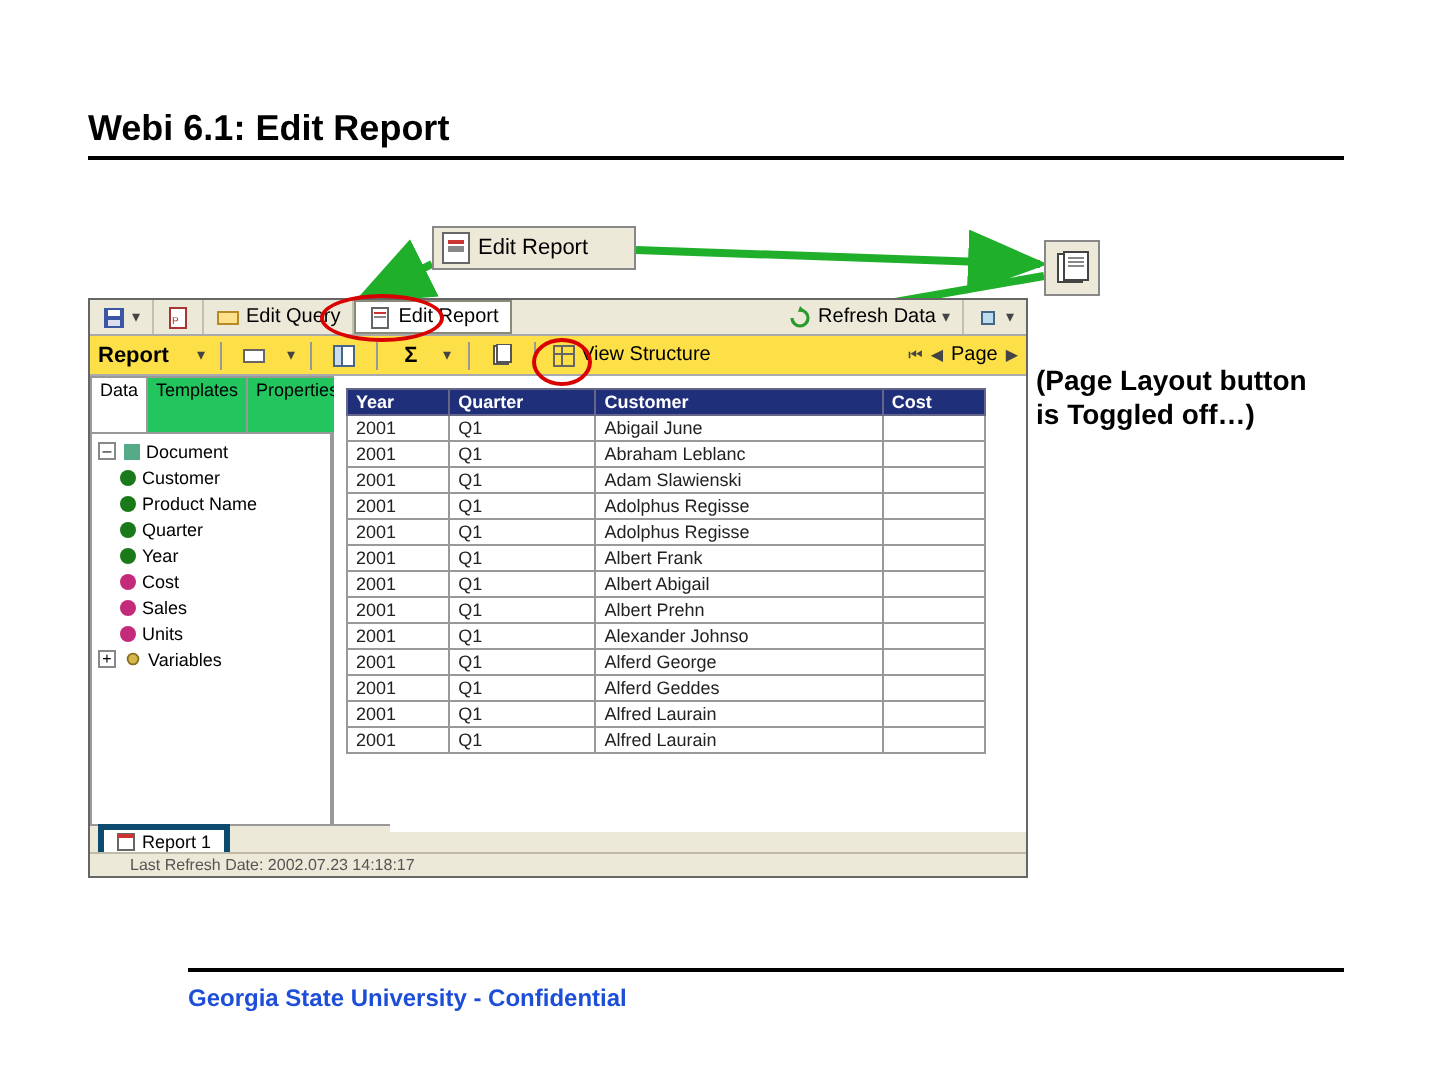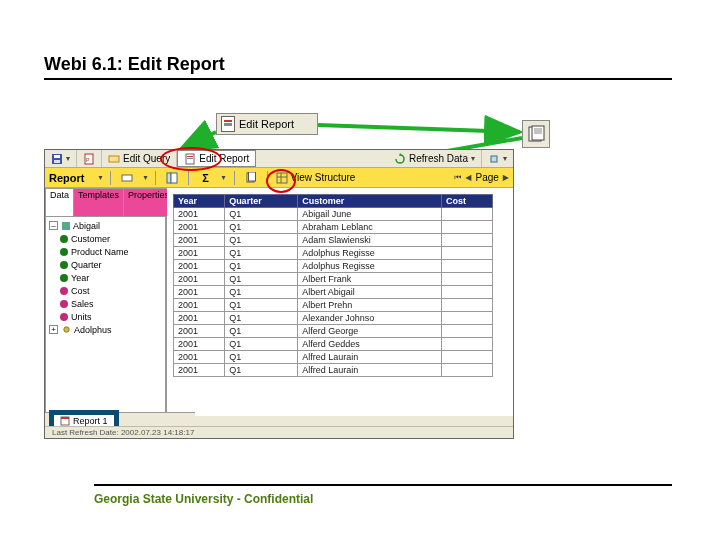--- a/index.html
+++ b/index.html
@@ -3,21 +3,21 @@
 <meta charset="utf-8">
 <style>
   * { box-sizing: border-box; }
   html, body { margin:0; padding:0; width:720px; height:540px; background:#fff; font-family: Arial, Helvetica, sans-serif; }
   .stage { position:relative; width:720px; height:540px; overflow:hidden; }
 
   .slide-title { position:absolute; left:44px; top:54px; font-size:18px; font-weight:bold; color:#000; }
   .hr-top { position:absolute; left:44px; top:78px; width:628px; height:2px; background:#000; }
   .hr-bot { position:absolute; left:94px; top:484px; width:578px; height:2px; background:#000; }
 
-  .footer-left { position:absolute; left:94px; top:492px; font-size:12px; font-weight:bold; color:#4d7c0f; }
+  .footer-left { position:absolute; left:94px; top:492px; font-size:12px; font-weight:bold; color:#1d4ed8; }
   .footer-right { position:absolute; left:526px; top:495px; font-size:9px; color:#000; }
 
   
   .editreport-float { position:absolute; left:216px; top:113px; width:102px; height:22px; border:1px solid #888; background:#ece9d8; display:flex; align-items:center; padding:2px 4px; font-size:11px; gap:4px; }
   .editreport-float .doc-icon { width:14px; height:16px; background:#fff; border:1px solid #666; position:relative; }
   .editreport-float .doc-icon::before { content:""; position:absolute; left:2px; top:3px; width:8px; height:2px; background:#c33; }
   .editreport-float .doc-icon::after { content:""; position:absolute; left:2px; top:6px; width:8px; height:6px; background:linear-gradient(#888 0 50%, #fff 50%); }
 
   
   .pagelayout-float { position:absolute; left:522px; top:120px; width:28px; height:28px; border:1px solid #888; background:#ece9d8; display:flex; align-items:center; justify-content:center; }
@@ -41,39 +41,39 @@
   .toolbar .reportlbl { font-weight:bold; font-size:11px; margin-right:6px; }
   .toolbar .sep { width:1px; height:14px; background:#999; }
   .toolbar .tbtn { width:16px; height:16px; display:flex; align-items:center; justify-content:center; }
   .toolbar .tbtn svg, .toolbar .tbtn span.chev { width:12px; height:12px; }
   .toolbar .vstruct { display:flex; align-items:center; gap:3px; font-size:10px; }
   .toolbar .pagectl { margin-left:auto; display:flex; align-items:center; gap:4px; font-size:10px; }
 
   .app .body { position:absolute; left:0; top:38px; right:0; bottom:22px; display:flex; }
   .sidebar { width:122px; background:#ece9d8; border-right:1px solid #999; display:flex; flex-direction:column; }
   .sidebar .tabs { height:28px; display:flex; font-size:9px; }
-  .sidebar .tabs .stab { padding:1px 4px; border:1px solid #999; border-bottom:none; background:#ec4899; margin-right:-1px; }
+  .sidebar .tabs .stab { padding:1px 4px; border:1px solid #999; border-bottom:none; background:#22c55e; margin-right:-1px; }
   .sidebar .tabs .stab.active { background:#fff; }
   .sidebar .tree { flex:1; background:#fff; border:1px solid #999; margin:0; overflow:hidden; padding:2px 0 0 2px; }
   .tree-row { display:flex; align-items:center; gap:3px; height:13px; font-size:9px; white-space:nowrap; }
   .tree-row .exp { width:9px; height:9px; border:1px solid #888; font-size:8px; line-height:7px; text-align:center; background:#fff; margin-left:1px; }
   .tree-row .dot { width:8px; height:8px; border-radius:50%; margin-left:12px; }
   .tree-row .cube { width:8px; height:8px; background:#5a8; margin-left:1px; }
   .tree-row .gear { width:9px; height:9px; margin-left:1px; }
 
   .content { flex:1; background:#fff; position:relative; overflow:auto; }
   .grid { position:absolute; left:6px; top:6px; border-collapse:collapse; font-size:9px; width:320px; }
   .grid th { background:#1f2f7a; color:#fff; font-weight:bold; text-align:left; padding:1px 4px; border:1px solid #668; height:13px; }
   .grid td { border:1px solid #999; padding:1px 4px; height:12px; background:#fff; color:#222; }
 
   .app .tabsbar { position:absolute; left:0; bottom:10px; height:16px; width:150px; background:#ece9d8; border-top:1px solid #999; display:flex; align-items:center; }
-  .tabsbar .wstab { display:flex; align-items:flex-start; gap:3px; background:#fff; border:5px solid #0c4a6e; padding:1px 6px; font-size:9px; margin-left:4px; }
+  .tabsbar .wstab { display:flex; align-items:flex-start; gap:3px; background:#fff; border:3px solid #0c4a6e; padding:1px 6px; font-size:9px; margin-left:4px; }
   .tabsbar .wstab .sheeticn { width:10px; height:10px; }
 
-  .app .status { position:absolute; left:0; bottom:0; right:0; height:12px; background:#ece9d8; border-top:1px solid #bfbba8; font-size:8px; color:#555; padding:0 7px; line-height:12px; }
+  .app .status { position:absolute; left:0; bottom:0; right:0; height:12px; background:#ece9d8; border-top:1px solid #bfbba8; font-size:8px; color:#555; padding:0 20px; line-height:12px; }
 
   .chev { font-size:8px; color:#444; }
 
   .arrow-svg { position:absolute; }
 </style>
 </head>
 <body>
 <div class="stage">
 
 <div class="slide-title">Webi 6.1: Edit Report</div>
@@ -103,21 +103,22 @@
     <rect x="2" y="2" width="12" height="14" fill="#fff" stroke="#444"></rect>
     <rect x="5" y="1" width="12" height="14" fill="#fff" stroke="#444"></rect>
     <line x1="7" y1="4" x2="15" y2="4" stroke="#888"></line>
     <line x1="7" y1="6" x2="15" y2="6" stroke="#888"></line>
     <line x1="7" y1="8" x2="15" y2="8" stroke="#888"></line>
   </svg>
 </div>
 
 <div class="annotation">
   <br>
-  <br>
+  <span>(Page Layout button</span><br>
+  <span>is Toggled off…)</span>
 </div>
 
 <div class="app">
   <div class="menubar">
     <div class="mbtn">
       <svg class="icn" viewBox="0 0 12 12">
             <rect x="1" y="1" width="10" height="10" fill="#3a57a6"></rect>
             <rect x="3" y="2" width="6" height="3" fill="#fff"></rect>
             <rect x="3" y="7" width="6" height="3" fill="#dde"></rect>
           </svg>
@@ -211,21 +212,21 @@
       <div class="tabs">
         <div class="stab active">Data</div>
         <div class="stab">Templates</div>
         <div class="stab">Properties</div>
         <div class="stab">Map</div>
       </div>
       <div class="tree">
         <div class="tree-row">
               <span class="exp">–</span>
               <span class="cube"></span>
-              <span>Abigail</span>
+              <span>Document</span>
             </div>
         <div id="tree-items">
               <div class="tree-row">
                 <span class="dot" style="background: rgb(26, 122, 26);"></span>
                 <span>Customer</span>
               </div>
               <div class="tree-row">
                 <span class="dot" style="background: rgb(26, 122, 26);"></span>
                 <span>Product Name</span>
               </div>
@@ -248,21 +249,21 @@
               <div class="tree-row">
                 <span class="dot" style="background: rgb(195, 42, 122);"></span>
                 <span>Units</span>
               </div>
             </div>
         <div class="tree-row">
               <span class="exp">+</span>
           <svg class="gear" viewBox="0 0 10 10">
                 <circle cx="5" cy="5" r="3" fill="#d4b84a" stroke="#8a6d1f"></circle>
               </svg>
-          <span>Adolphus</span>
+          <span>Variables</span>
             </div>
       </div>
     </div>
     <div class="content">
       <table class="grid">
         <thead>
               <tr id="grid-head">
                 <th>Year</th>
                 <th>Quarter</th>
                 <th>Customer</th>

